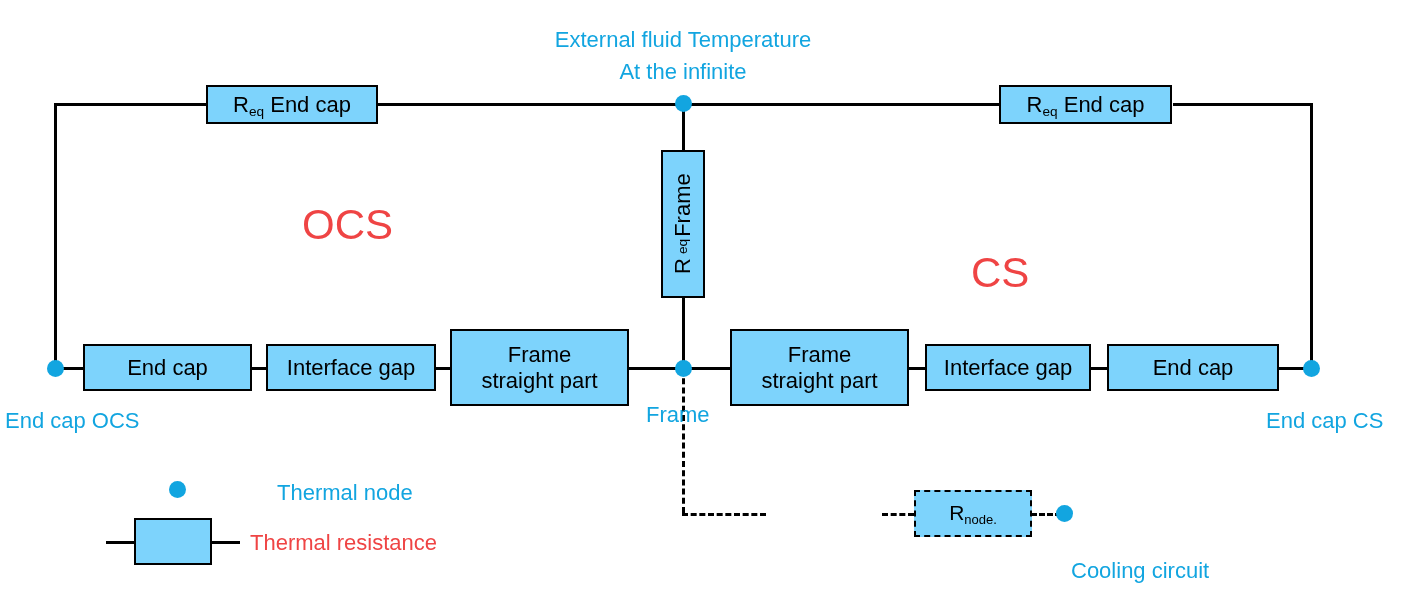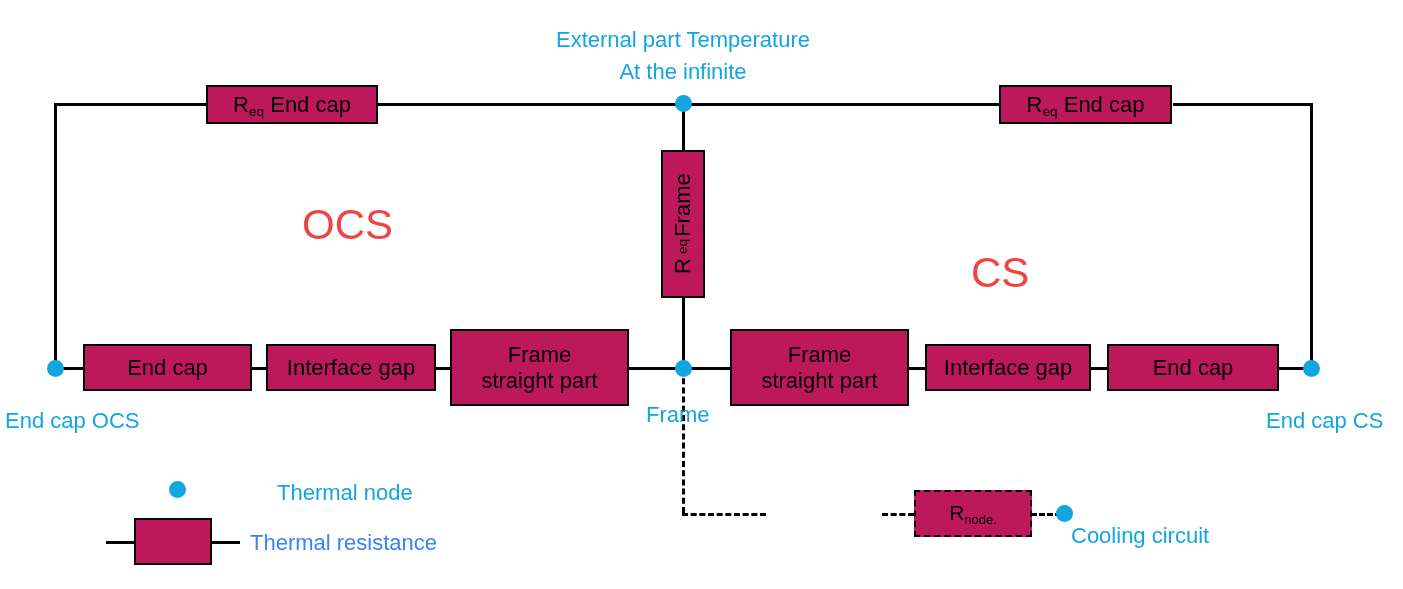--- a/index.html
+++ b/index.html
@@ -36,21 +36,21 @@
     position: absolute;
     width: 0;
     border-left: 3px dashed #000000;
   }
 
   
   .rbox {
     position: absolute;
     box-sizing: border-box;
     border: 2px solid #000000;
-    background: #be185d;
+    background: #7dd3fc;
     display: flex;
     align-items: center;
     justify-content: center;
     text-align: center;
     color: #000000;
     font-size: 22px;
     line-height: 1.18;
     font-family: "Liberation Sans", sans-serif;
     white-space: pre-line;
   }
@@ -82,21 +82,21 @@
   .label-cyan {
     position: absolute;
     color: #12a5e0;
     font-size: 22px;
     line-height: 1.45;
     font-family: "Liberation Sans", sans-serif;
     white-space: pre-line;
   }
   .label-black {
     position: absolute;
-    color: #3b82f6;
+    color: #ef4444;
     font-size: 22px;
     font-family: "Liberation Sans", sans-serif;
   }
   .watermark {
     position: absolute;
     color: #ef4444;
     font-size: 42px;
     font-family: "Liberation Sans", sans-serif;
   }
   .center-text { text-align: center; }
@@ -173,30 +173,30 @@
   <div class="rbox dashed" style="left:914px; top:490px; width:118px; height:47px;">
     <span><span>R</span><sub>node.</sub></span>
   </div>
 
   <div class="node" style="left:675px;  top:95px;"></div>
   <div class="node" style="left:47px;   top:360px;"></div>
   <div class="node" style="left:675px;  top:360px;"></div>
   <div class="node" style="left:1303px; top:360px;"></div>
   <div class="node" style="left:1056px; top:505px;"></div>
 
-  <div class="label-cyan center-text" style="left:483px; top:24px; width:400px;">External part Temperature
+  <div class="label-cyan center-text" style="left:483px; top:24px; width:400px;">External fluid Temperature
 At the infinite</div>
 
   <div class="label-cyan" style="left:5px; top:405px;">End cap OCS</div>
 
   <div class="label-cyan" style="left:646px; top:399px;">Frame</div>
 
   <div class="label-cyan" style="left:1266px; top:405px;">End cap CS</div>
 
-  <div class="label-cyan" style="left:1071px; top:520px;">Cooling circuit</div>
+  <div class="label-cyan" style="left:1071px; top:555px;">Cooling circuit</div>
 
   <div class="watermark" style="left:302px; top:201px;">OCS</div>
 
   <div class="watermark" style="left:971px; top:201px;margin-top:48px;">CS</div>
 
   <div class="node" style="left:169px; top:481px;"></div>
   <div class="label-cyan" style="left:237px; top:477px;margin-left:40px;">Thermal node</div>
 
   <div class="wire-h" style="left:106px; top:541px; width:29px;"></div>
   <div class="rbox" style="left:134px; top:518px; width:78px; height:47px;"></div>

